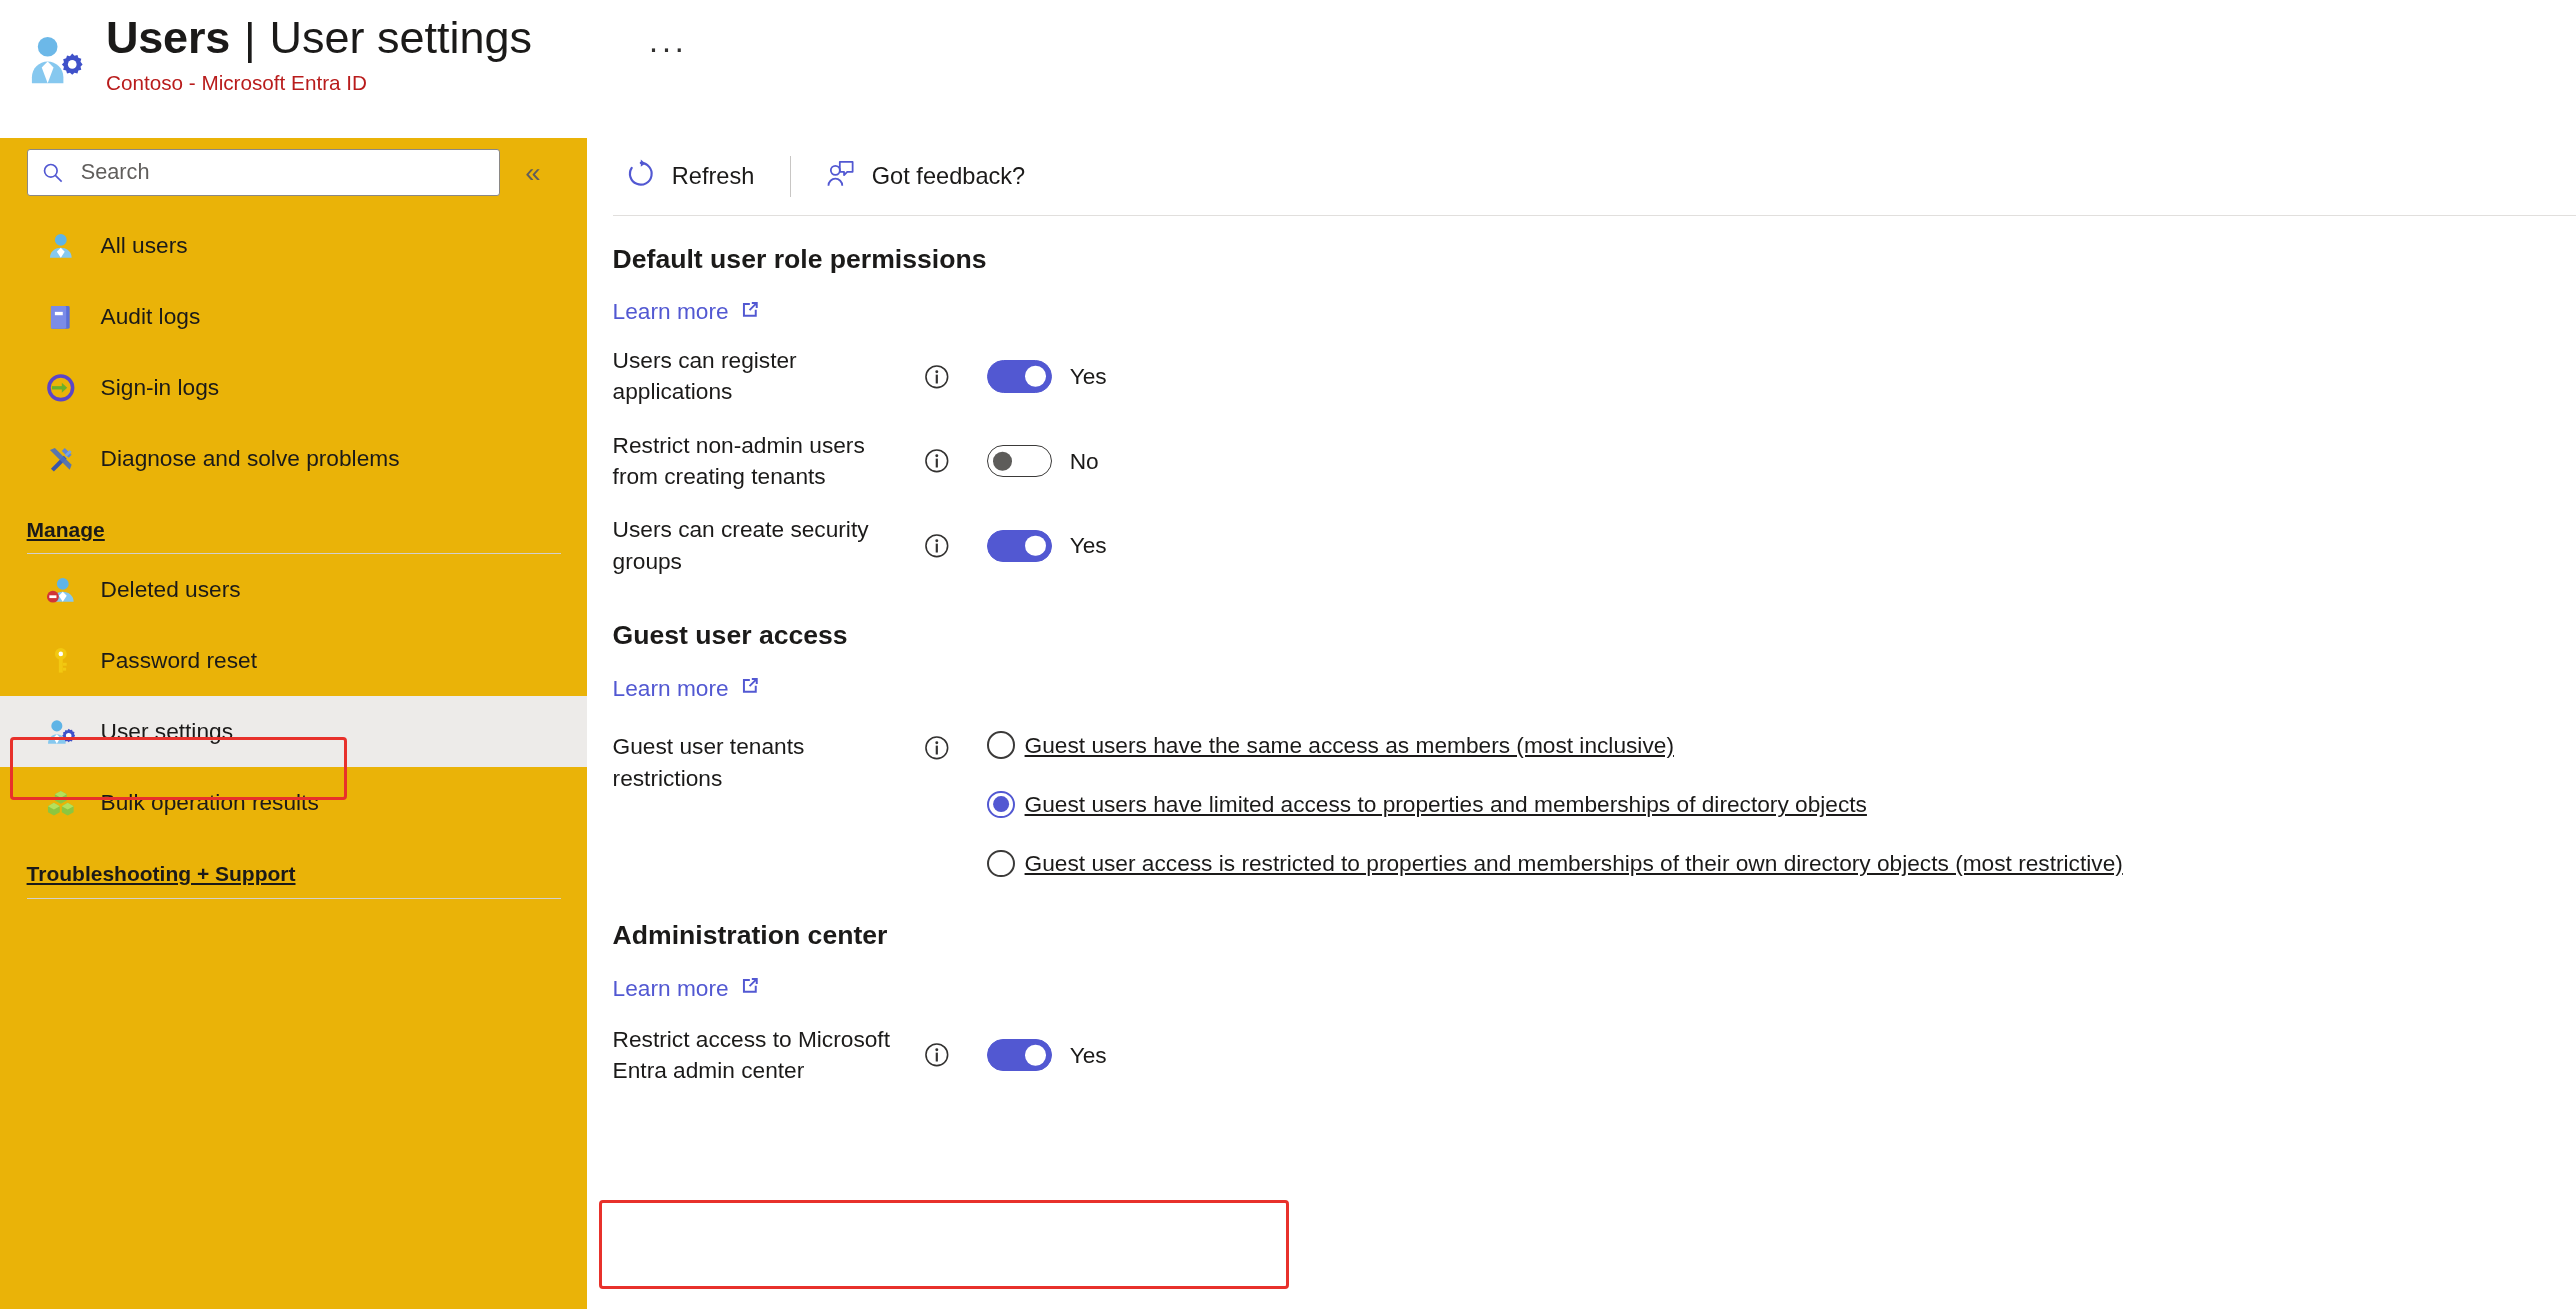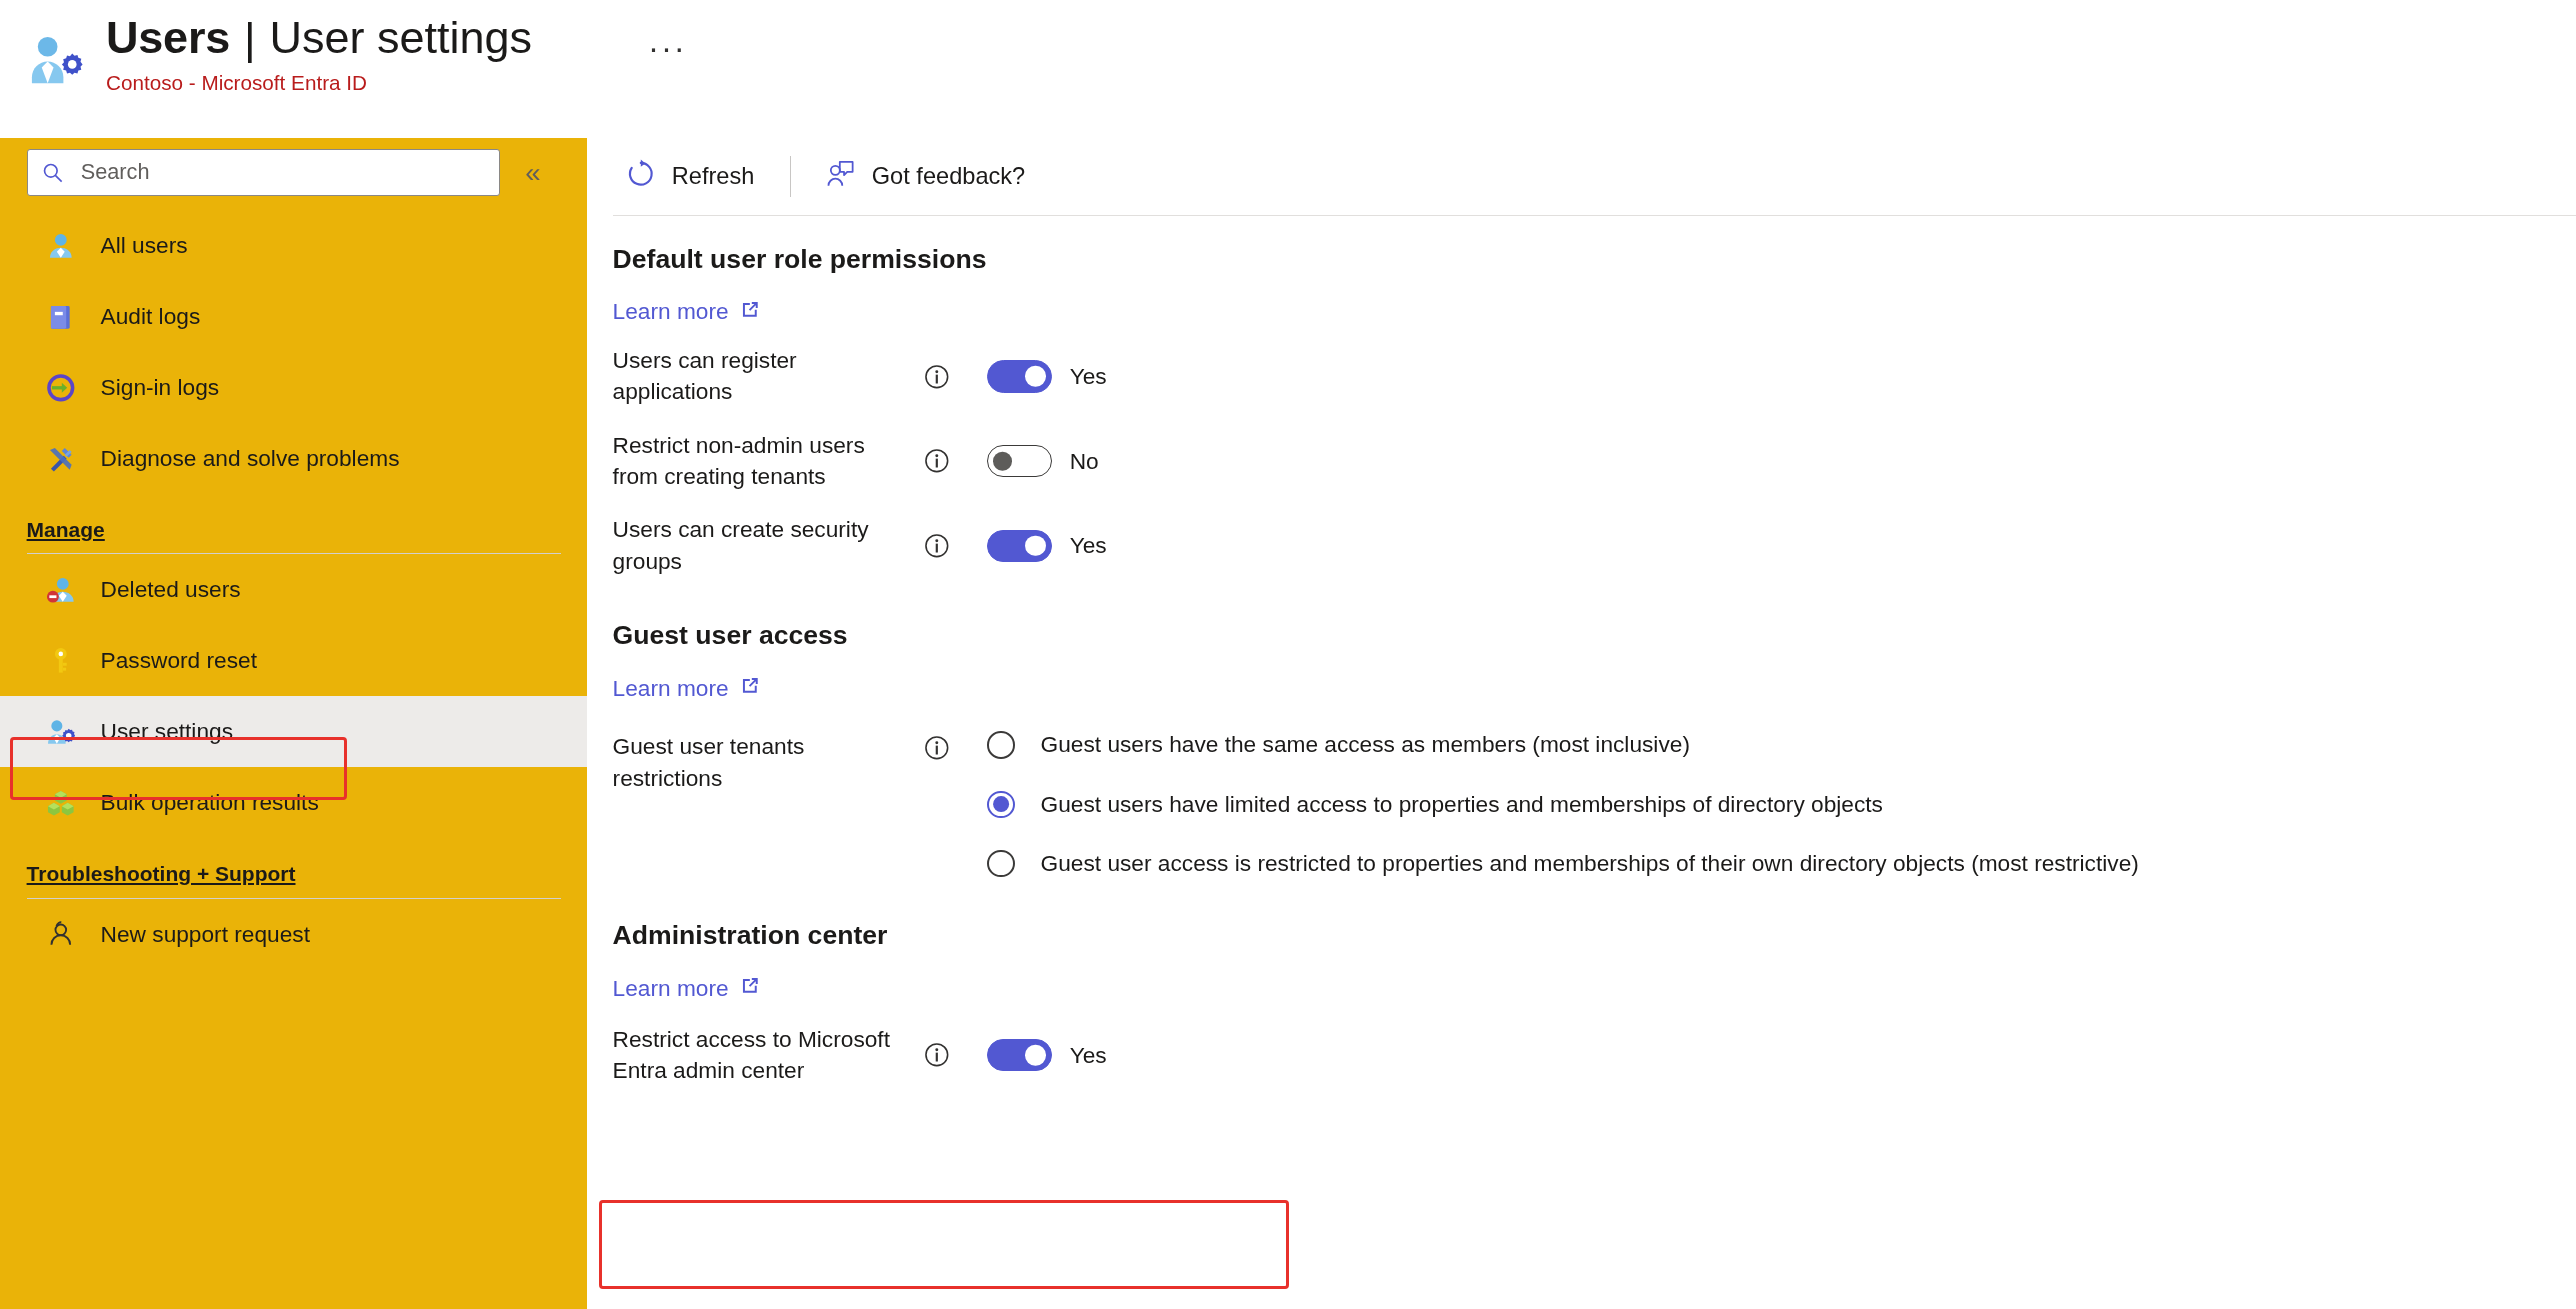--- a/index.html
+++ b/index.html
@@ -256,23 +256,25 @@
     border-radius: 50%;
   }
   .toggle.on .knob { right: 4.9px; width: 20.7px; height: 20.7px; background: #ffffff; }
   .toggle.off .knob { left: 4.9px; width: 18.7px; height: 18.7px; background: #5d5c5a; }
   .toggle-text { font-size: 22.7px; color: #1b1a19; }
 
   
   .radio-group { margin-left: 35px; }
   .radio-row {
     display: flex;
-    gap: 26px;
+    align-items: center;
+    gap: 10px;
     margin-bottom: 31.5px;
     cursor: pointer;
+    text-decoration: underline;
   }
   .radio-row:last-child { margin-bottom: 0; }
   .radio {
     width: 27.6px; height: 27.6px;
     border-radius: 50%;
     border: 2px solid #3b3a39;
     position: relative;
     flex: 0 0 auto;
     background: #ffffff;
   }
@@ -438,30 +440,20 @@
           </svg>
         </span>
         <span>Bulk operation results</span>
       </div>
 
       <div class="nav-group-head">
         <div class="nav-group-title">Troubleshooting + Support</div>
         <div class="nav-group-rule"></div>
       </div>
 
-      <div class="nav-item">
-        <span class="nav-icon">
-          <svg width="29.6" height="29.6" viewBox="0 0 30 30">
-            <circle cx="15" cy="11" r="5.4" fill="none" stroke="#323130" stroke-width="1.9"></circle>
-            <path d="M5.5 26a9.5 9.5 0 0 1 19 0" fill="none" stroke="#323130" stroke-width="1.9"></path>
-            <path d="M10.6 7.2C11.6 4.3 14 3 15.5 3.4" fill="none" stroke="#323130" stroke-width="1.9"></path>
-          </svg>
-        </span>
-        <span>New support request</span>
-      </div>
 
     </div>
   </div>
 
   <div class="main">
 
     <div class="cmdbar">
       <div class="cmd-btn">
         <span>
           <svg width="29.6" height="29.6" viewBox="0 0 30 30">

